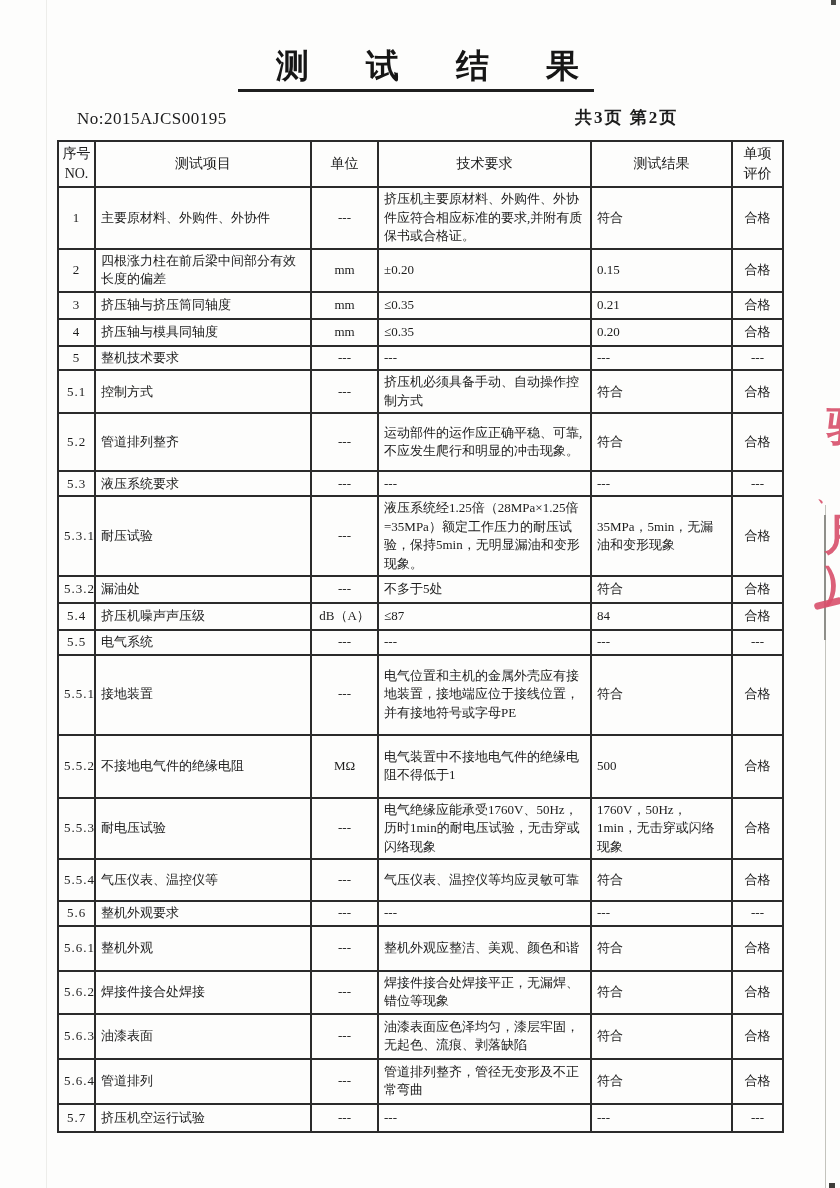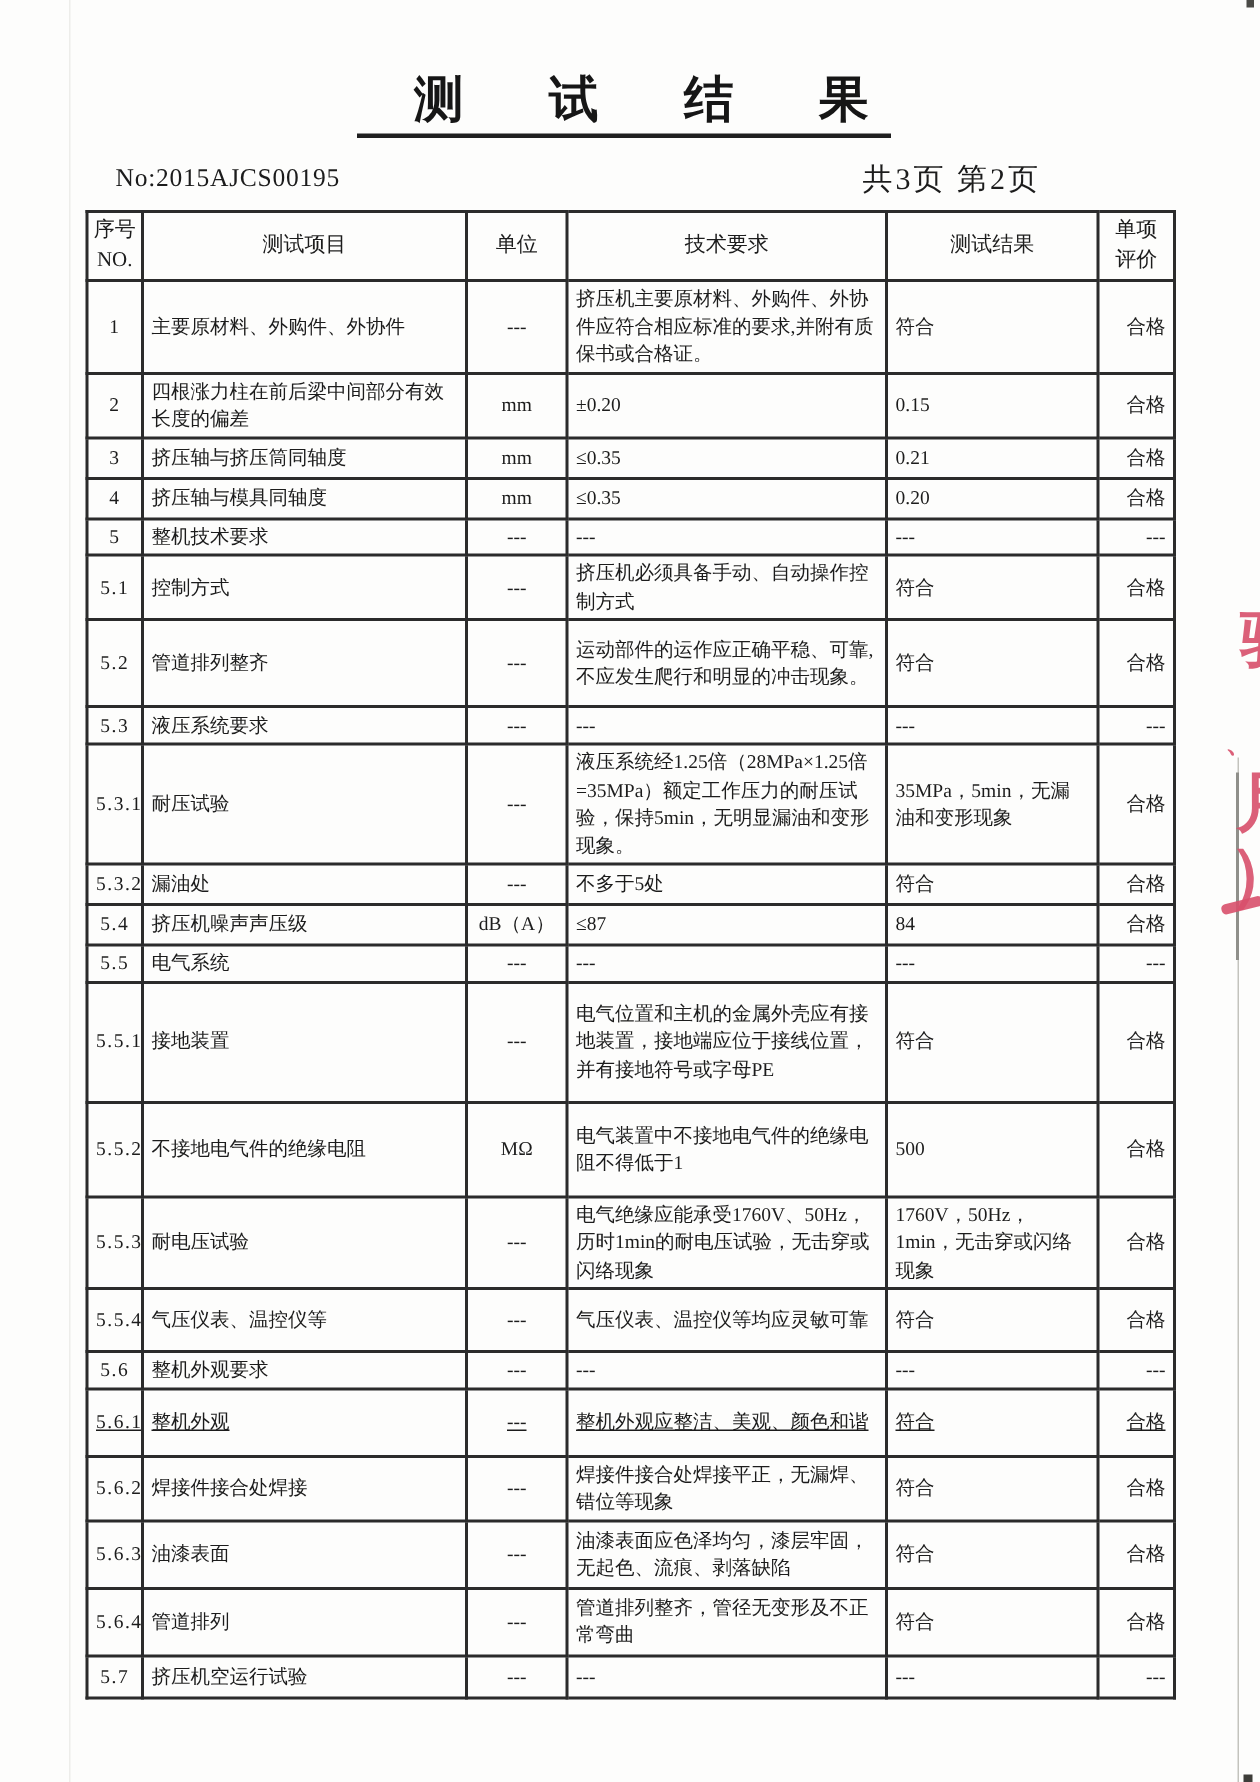--- a/index.html
+++ b/index.html
@@ -16,40 +16,40 @@
   .speck-tr{position:absolute;left:831px;top:0;width:5px;height:5px;background:#4a4a46;}
   .speck-br{position:absolute;left:829px;top:1183px;width:6px;height:5px;background:#3d3d39;}
 
   .doc-title{
     position:absolute;left:276px;top:44px;
     font-size:33px;font-weight:bold;letter-spacing:57px;
     white-space:nowrap;color:#161616;
   }
   .title-underline{position:absolute;left:238px;top:89px;width:356px;height:3px;background:#1f1f1f;}
   .doc-no{position:absolute;left:77px;top:109px;font-size:17px;letter-spacing:0.5px;}
-  .page-info{position:absolute;left:575px;top:106px;font-size:20px;font-weight:normal;letter-spacing:2px;}
+  .page-info{position:absolute;left:575px;top:106px;font-size:17px;font-weight:bold;letter-spacing:2px;}
 
   table.results{
     position:absolute;left:57px;top:140px;
     width:725px;border-collapse:collapse;table-layout:fixed;
     font-size:13px;line-height:1.42;
   }
   table.results th, table.results td{
     border:2px solid #2b2b2b;
     padding:2px 5px;
     vertical-align:middle;
     overflow:hidden;
   }
   table.results th{
     font-size:14px;font-weight:normal;text-align:center;
     white-space:pre-line;padding:2px 2px;
   }
   td.col-no{text-align:center;font-size:13px;letter-spacing:1px;}
   td.col-unit{text-align:center;}
-  td.col-eval{text-align:right;}
+  td.col-eval{text-align:center;}
   td.col-item, td.col-req, td.col-res{text-align:left;}
 
   .stamp-frag{
     position:absolute;color:#d8506b;font-weight:bold;
     font-family:"Liberation Serif","DejaVu Serif",serif;
     opacity:0.9;
   }
   .stamp-bar{
     position:absolute;left:814px;top:600px;width:28px;height:7px;
     background:#d8506b;border-radius:3px;transform:rotate(-14deg);opacity:0.9;
@@ -220,21 +220,21 @@
         <td class="col-eval">合格</td>
       </tr>
       <tr style="height: 25px;">
         <td class="col-no">5.6</td>
         <td class="col-item">整机外观要求</td>
         <td class="col-unit">---</td>
         <td class="col-req">---</td>
         <td class="col-res">---</td>
         <td class="col-eval">---</td>
       </tr>
-      <tr style="height: 45px; text-decoration: underline;">
+      <tr style="height: 45px;">
         <td class="col-no">5.6.1</td>
         <td class="col-item">整机外观</td>
         <td class="col-unit">---</td>
         <td class="col-req">整机外观应整洁、美观、颜色和谐</td>
         <td class="col-res">符合</td>
         <td class="col-eval">合格</td>
       </tr>
       <tr style="height: 34px;">
         <td class="col-no">5.6.2</td>
         <td class="col-item">焊接件接合处焊接</td>

